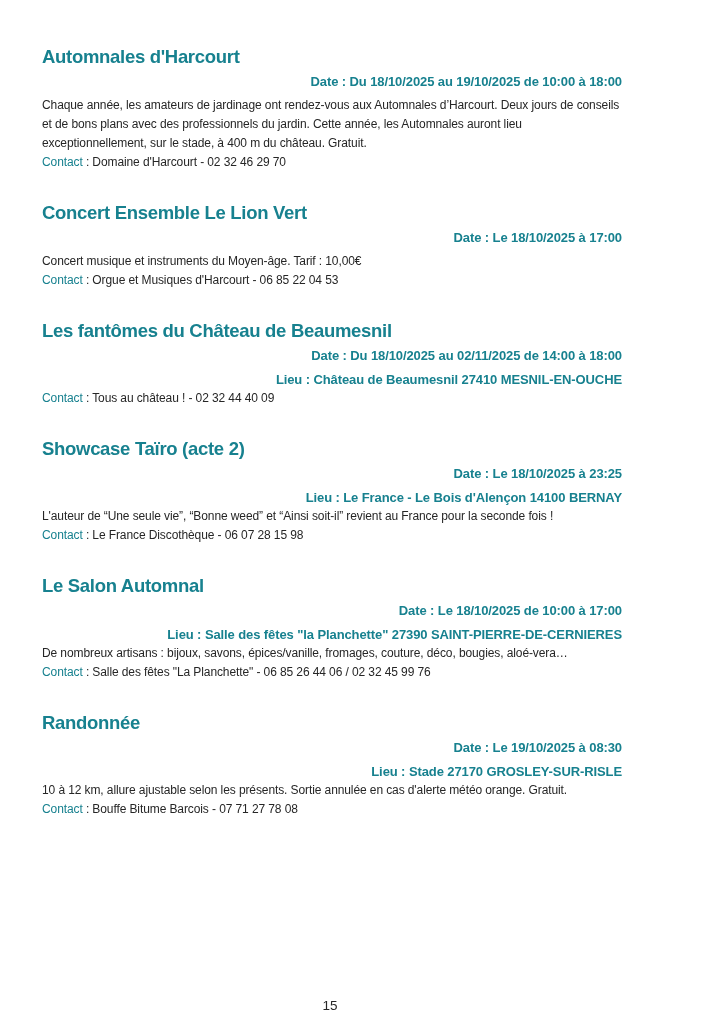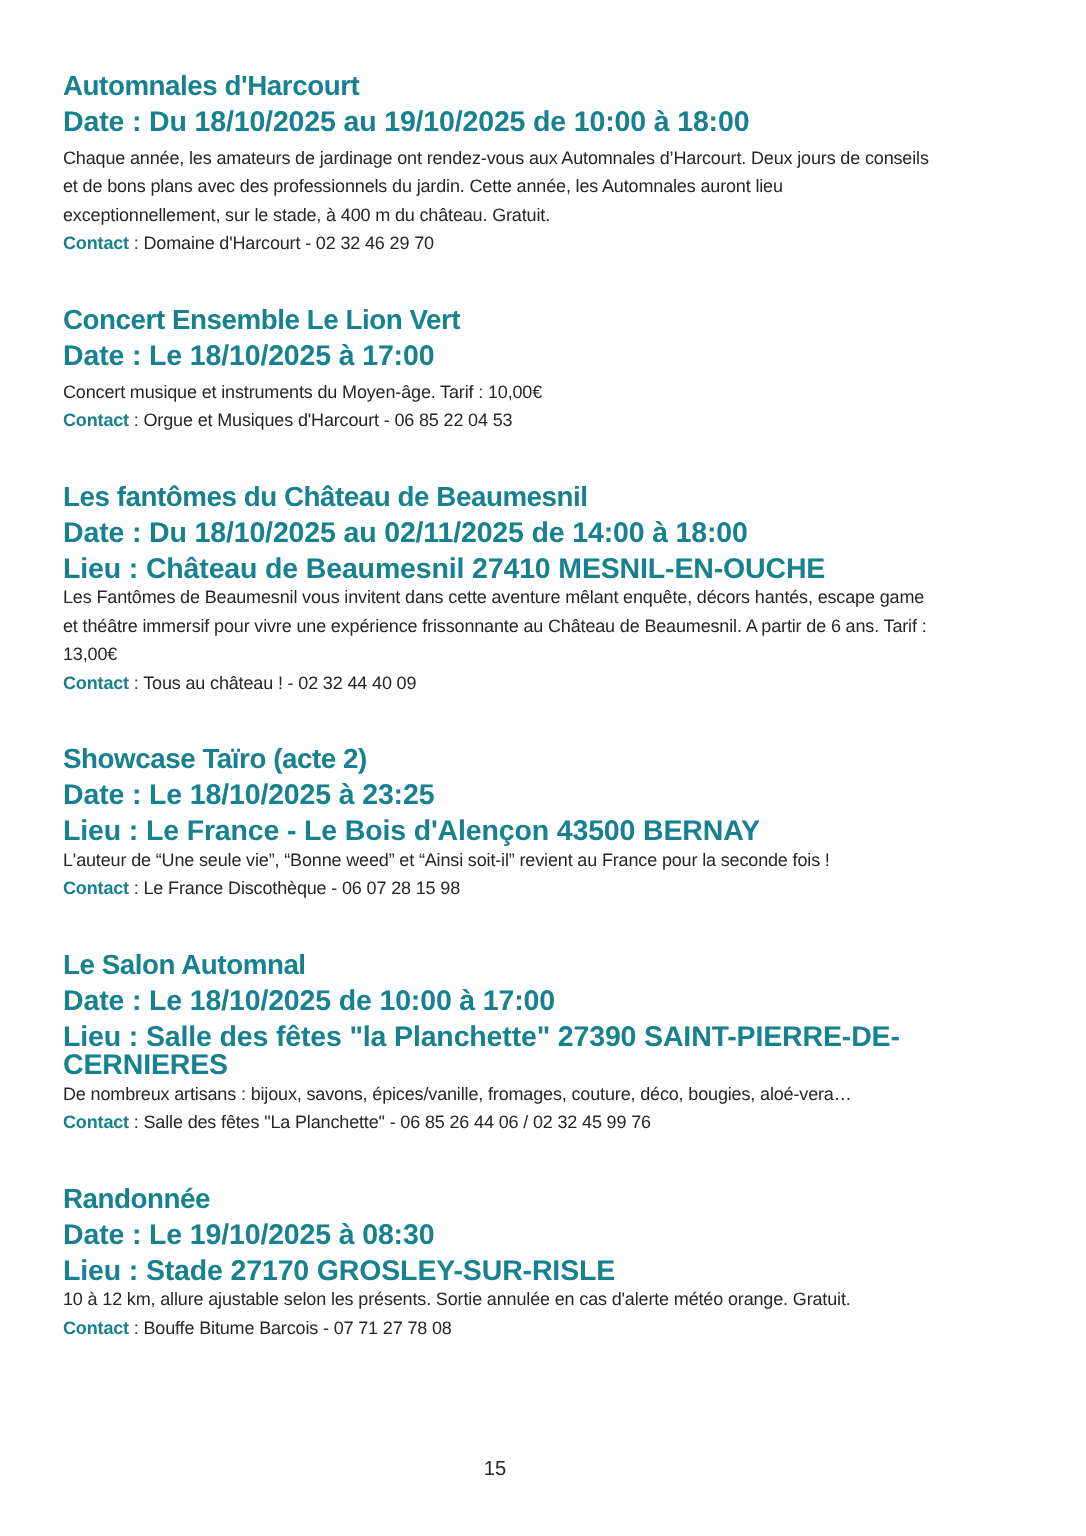--- a/index.html
+++ b/index.html
@@ -32,44 +32,45 @@
   .event-title {
     margin: 0 0 4px 0;
     font-size: 18.5px;
     line-height: 22px;
     font-weight: bold;
     letter-spacing: -0.3px;
     color: var(--accent);
   }
   .meta {
     margin: 0 0 5px 0;
-    font-size: 19px;
+    font-size: 13px;
     line-height: 19px;
     font-weight: bold;
     letter-spacing: -0.1px;
     color: var(--accent);
+    text-align: right;
   }
   .meta.lieu {
     margin-bottom: 0;
   }
   .body-text {
     margin: 0;
     font-size: 12px;
     line-height: 19px;
     letter-spacing: -0.1px;
     color: var(--body-text);
   }
   .contact-line .label {
     color: var(--accent);
-    font-weight: bold;
+    font-weight: normal;
   }
   .page-number {
     position: absolute;
     left: 0;
-    bottom: 38px;
+    bottom: 11px;
     width: 100%;
     text-align: center;
     font-size: 13.5px;
     color: var(--body-text);
   }
 </style>
 </head>
 <body>
 
 <div class="page">
@@ -85,28 +86,27 @@
     <h2 class="event-title">Concert Ensemble Le Lion Vert</h2>
     <p class="meta"><span>Date</span><span> : </span><span>Le 18/10/2025 à 17:00</span></p>
     <p class="body-text">Concert musique et instruments du Moyen-âge. Tarif : 10,00€</p>
     <p class="body-text contact-line"><span class="label">Contact</span><span> : </span><span>Orgue et Musiques d'Harcourt - 06 85 22 04 53</span></p>
   </section>
 
   <section class="event">
     <h2 class="event-title">Les fantômes du Château de Beaumesnil</h2>
     <p class="meta"><span>Date</span><span> : </span><span>Du 18/10/2025 au 02/11/2025 de 14:00 à 18:00</span></p>
     <p class="meta lieu"><span>Lieu</span><span> : </span><span>Château de Beaumesnil 27410 MESNIL-EN-OUCHE</span></p>
-    <p class="body-text">Les Fantômes de Beaumesnil vous invitent dans cette aventure mêlant enquête, décors hantés, escape game et théâtre immersif pour vivre une expérience frissonnante au Château de Beaumesnil. A partir de 6 ans. Tarif : 13,00€</p>
     <p class="body-text contact-line"><span class="label">Contact</span><span> : </span><span>Tous au château ! - 02 32 44 40 09</span></p>
   </section>
 
   <section class="event">
     <h2 class="event-title">Showcase Taïro (acte 2)</h2>
     <p class="meta"><span>Date</span><span> : </span><span>Le 18/10/2025 à 23:25</span></p>
-    <p class="meta lieu"><span>Lieu</span><span> : </span><span>Le France - Le Bois d'Alençon 43500 BERNAY</span></p>
+    <p class="meta lieu"><span>Lieu</span><span> : </span><span>Le France - Le Bois d'Alençon 14100 BERNAY</span></p>
     <p class="body-text">L'auteur de “Une seule vie”, “Bonne weed” et “Ainsi soit-il” revient au France pour la seconde fois !</p>
     <p class="body-text contact-line"><span class="label">Contact</span><span> : </span><span>Le France Discothèque - 06 07 28 15 98</span></p>
   </section>
 
   <section class="event">
     <h2 class="event-title">Le Salon Automnal</h2>
     <p class="meta"><span>Date</span><span> : </span><span>Le 18/10/2025 de 10:00 à 17:00</span></p>
     <p class="meta lieu"><span>Lieu</span><span> : </span><span>Salle des fêtes "la Planchette" 27390 SAINT-PIERRE-DE-CERNIERES</span></p>
     <p class="body-text">De nombreux artisans : bijoux, savons, épices/vanille, fromages, couture, déco, bougies, aloé-vera…</p>
     <p class="body-text contact-line"><span class="label">Contact</span><span> : </span><span>Salle des fêtes "La Planchette" - 06 85 26 44 06 / 02 32 45 99 76</span></p>

